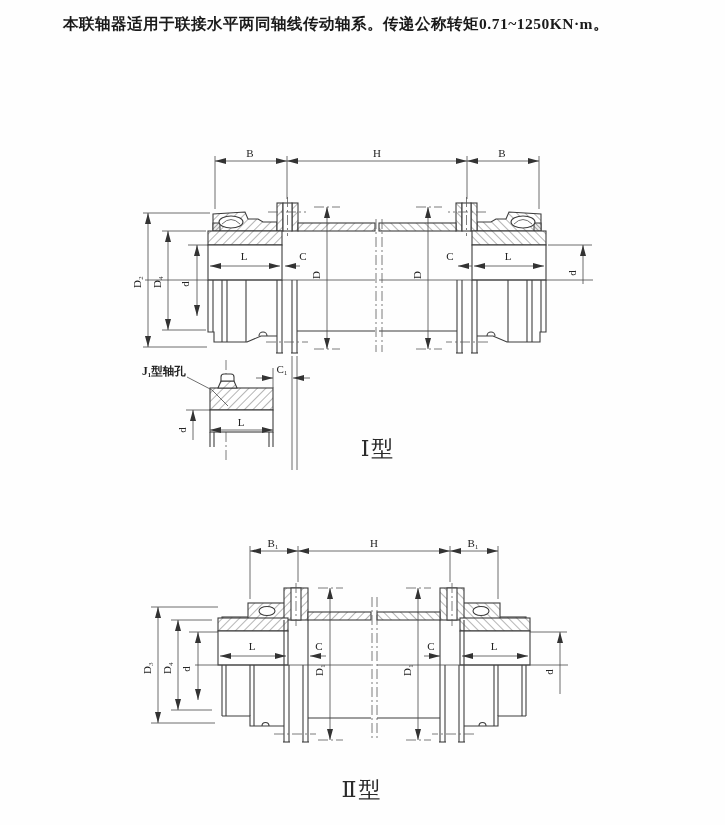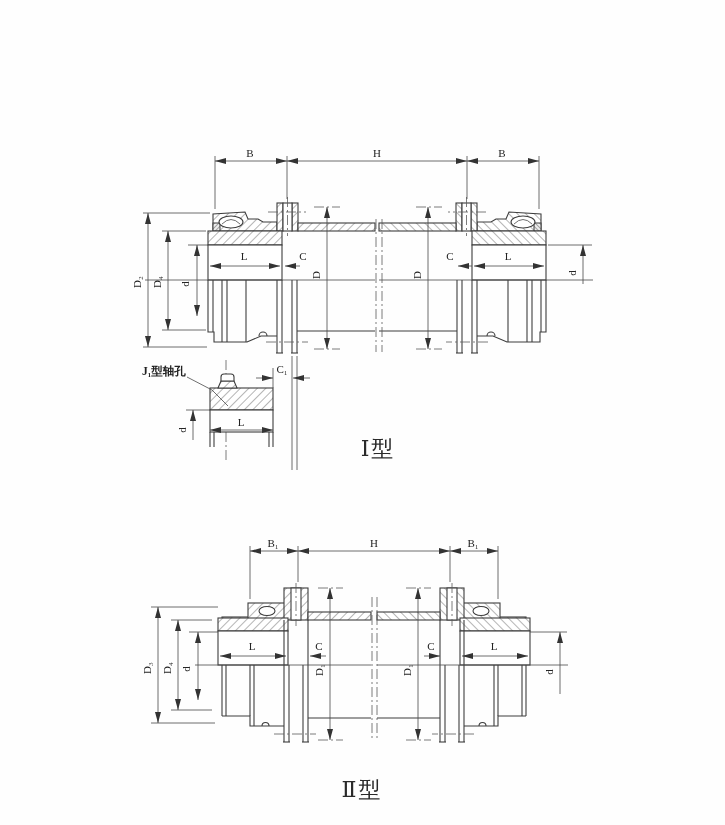--- a/index.html
+++ b/index.html
@@ -18,20 +18,21 @@
   .cl{stroke:#5a5a5a;stroke-width:0.8;fill:none;stroke-dasharray:10 3 2 3;}
   .hatched{fill:url(#hatch);stroke:#3d3d3d;stroke-width:1.1;}
   .hdense{fill:url(#hatchDense);stroke:#3d3d3d;stroke-width:1;}
   .whitefill{fill:#fff;stroke:#3d3d3d;stroke-width:1.1;}
 </style>
 </head>
 <body>
 
 <div class="page">
 
+  <div class="intro">本联轴器适用于联接水平两同轴线传动轴系。传递公称转矩0.71~1250KN·m。</div>
 
   <svg width="725" height="825" viewBox="0 0 725 825">
     <defs>
       <pattern id="hatch" width="6" height="6" patternUnits="userSpaceOnUse" patternTransform="rotate(45)">
         <rect width="6" height="6" fill="#ffffff"></rect>
         <line x1="0" y1="0" x2="0" y2="6" stroke="#5a5a5a" stroke-width="0.9"></line>
       </pattern>
       <pattern id="hatchDense" width="3" height="3" patternUnits="userSpaceOnUse" patternTransform="rotate(45)">
         <rect width="3" height="3" fill="#efefef"></rect>
         <line x1="0" y1="0" x2="0" y2="3" stroke="#444" stroke-width="0.9"></line>

